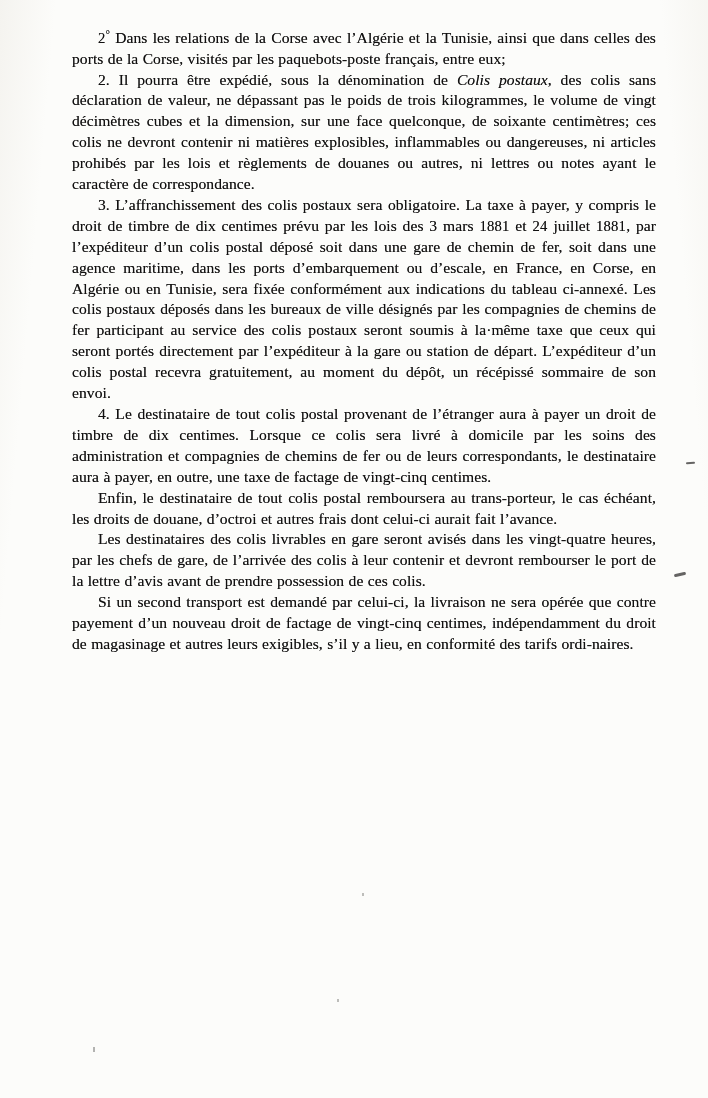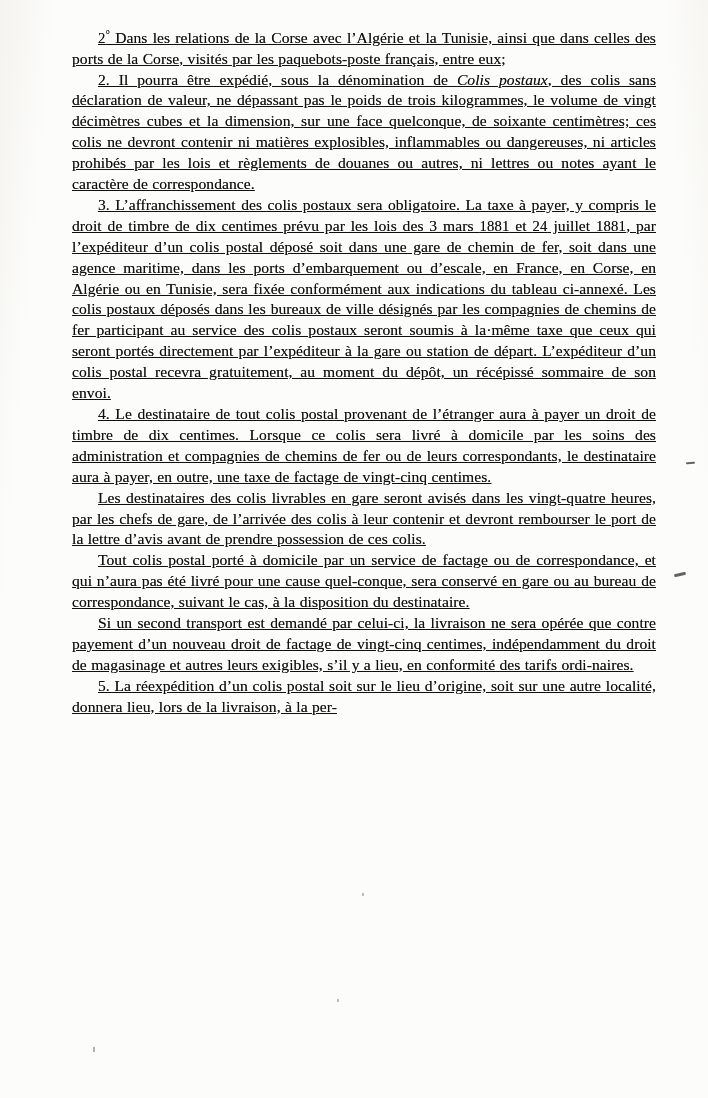--- a/index.html
+++ b/index.html
@@ -25,21 +25,20 @@
       linear-gradient(95deg, rgba(238,236,230,0.55) 0%, rgba(252,252,250,0) 7%),
       linear-gradient(265deg, rgba(240,238,232,0.45) 0%, rgba(252,252,250,0) 6%),
       #fcfcfa;
   }
 
   .page-body {
     position: absolute;
     left: 72px;
     top: 24px;
     width: 584px;
-    text-decoration: underline;
   }
 
   p.para {
     margin: 0;
     text-align: justify;
     text-align-last: left;
     font-size: 15.6px;
     line-height: 20.9px;
     letter-spacing: 0.05px;
     word-spacing: 0.4px;
@@ -89,28 +88,27 @@
 
   <p class="para"><span class="osf">2</span><span class="sup-o">°</span><span> Dans les  relations de la Corse avec l’Algérie et la Tunisie, ainsi que dans celles des ports de la Corse, visités par les paquebots-poste français, entre eux;</span></p>
 
 
   <p class="para"><span>2. Il pourra être expédié, sous la dénomination de </span><span class="ital">Colis postaux</span><span>, des colis sans déclaration de valeur, ne dépassant pas le poids de trois kilogrammes, le volume de vingt décimètres cubes et la dimension, sur une face quelconque, de soixante centimètres; ces colis ne devront contenir ni matières explosibles, inflammables ou dangereuses, ni articles prohibés par les lois et règlements de douanes ou autres, ni lettres ou notes ayant le caractère de correspondance.</span></p>
 
   <p class="para"><span>3. L’affranchissement des colis postaux sera obligatoire. La taxe à payer, y compris le droit de timbre de dix centimes prévu par les lois des 3 mars </span><span class="osf">1881</span><span> et </span><span class="osf">24</span><span> juillet </span><span class="osf">1881</span><span>, par l’expéditeur d’un colis postal déposé soit dans une gare de chemin de fer, soit dans une agence maritime, dans les ports d’embarquement ou d’escale, en France, en Corse, en Algérie ou en Tunisie, sera fixée conformément aux indications du  tableau ci-annexé. Les colis postaux déposés dans les bureaux de ville désignés par les compagnies de chemins de fer participant au service des colis postaux seront soumis à la·même taxe que ceux qui seront portés directement par l’expéditeur à la gare ou station de départ. L’expéditeur d’un colis postal recevra gratuitement, au moment du dépôt, un récépissé sommaire de son envoi.</span></p>
 
   <p class="para">4. Le destinataire de tout colis postal provenant de l’étranger aura à payer un droit de timbre de dix centimes. Lorsque ce colis sera livré à domicile par les soins des administration et compagnies de chemins de fer ou de leurs correspondants, le destinataire aura à payer, en outre, une taxe de factage de vingt-cinq centimes.</p>
 
+  <p class="para">Enfin, le destinataire de tout colis postal remboursera au trans-porteur, le cas échéant, les droits de douane, d’octroi et autres frais dont celui-ci aurait fait l’avance.</p>
 
   <p class="para">Les destinataires des colis livrables en gare seront avisés dans les vingt-quatre heures, par les chefs de gare, de l’arrivée des colis à leur contenir et devront rembourser le port de la lettre d’avis avant de prendre possession de ces colis.</p>
 
-  <p class="para">Tout colis postal porté à domicile par un service de factage ou de correspondance, et qui n’aura pas été livré pour une cause quel-conque, sera conservé en gare ou au bureau de correspondance, suivant le cas, à la disposition du destinataire.</p>
 
   <p class="para">Si un second transport est demandé par celui-ci, la livraison ne sera opérée que contre payement d’un nouveau droit de factage de vingt-cinq centimes, indépendamment du droit de magasinage et autres leurs exigibles, s’il y a lieu, en conformité des tarifs ordi-naires.</p>
 
-  <p class="para">5. La réexpédition d’un colis postal soit sur le lieu d’origine, soit sur une autre localité, donnera lieu, lors de la livraison, à la per-</p>
 
 </div>
 
 <span class="speck s1"></span>
 <span class="speck s2"></span>
 <span class="speck s3"></span>
 <span class="speck s4"></span>
 <span class="speck s5"></span>
 
 </body></html>

